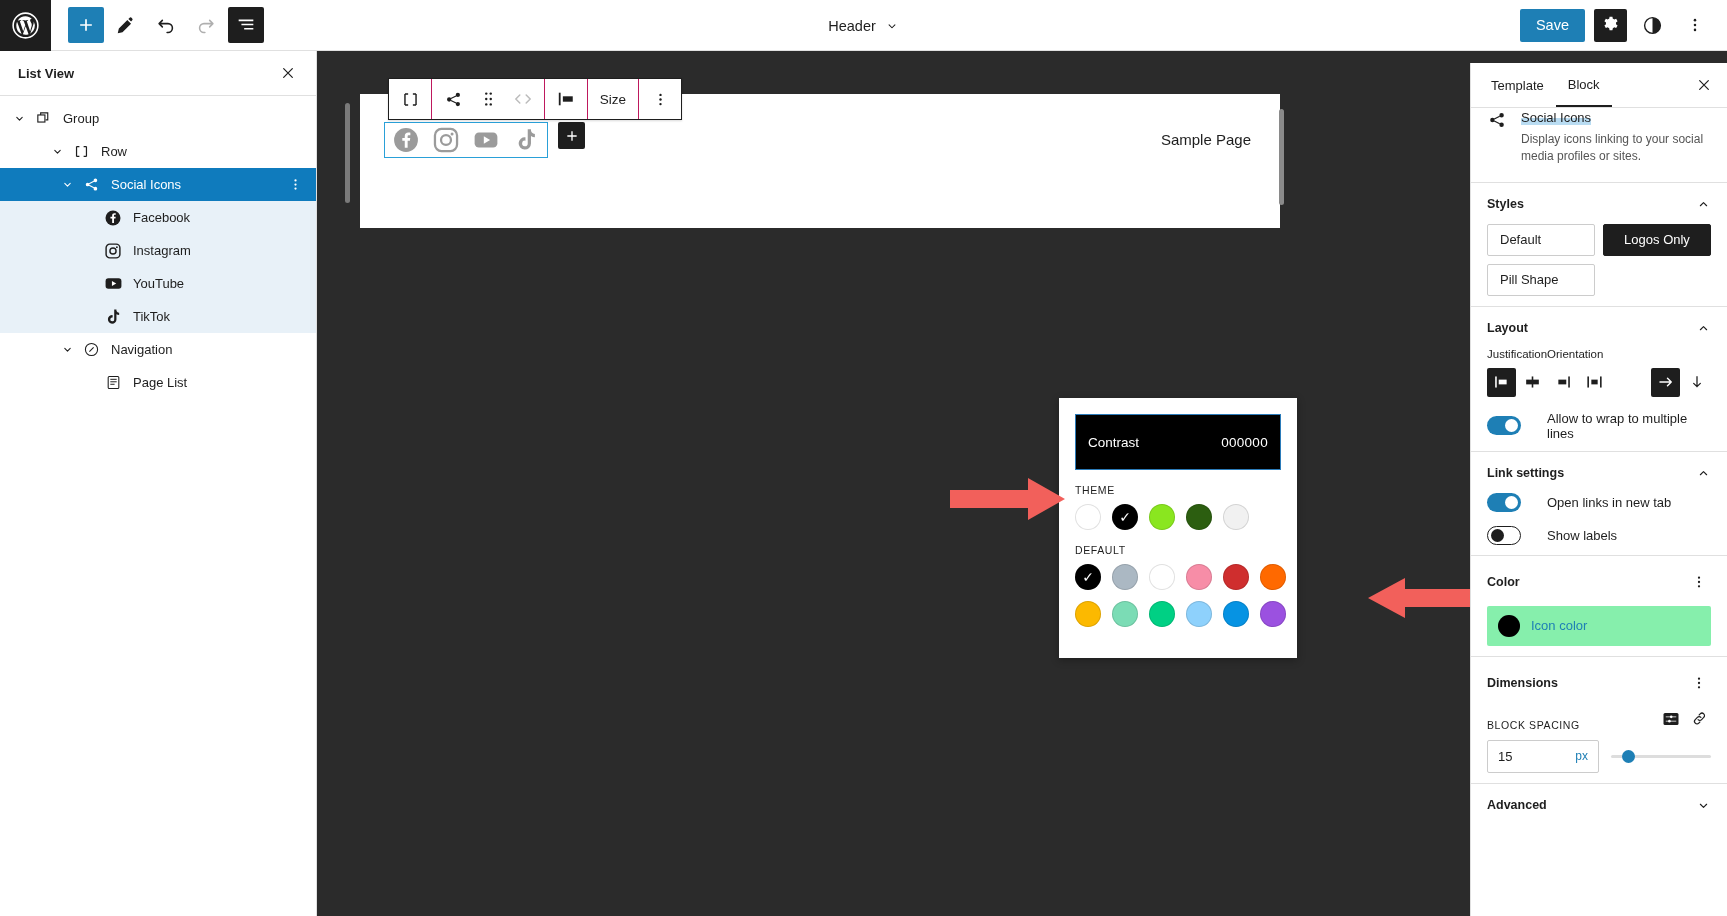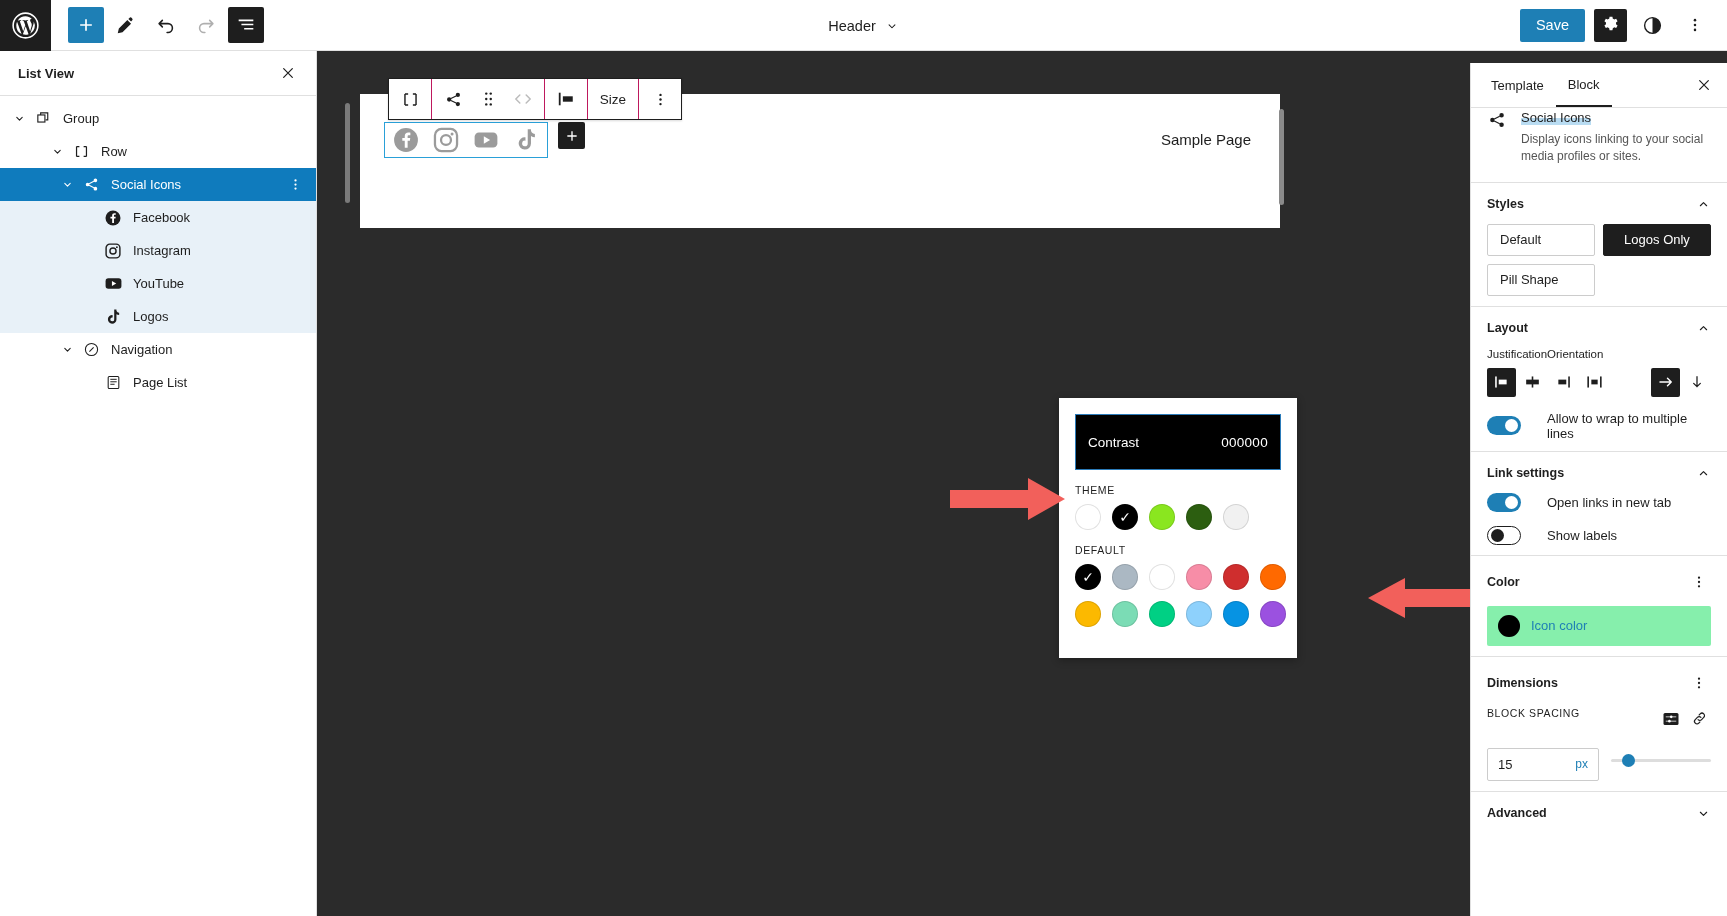--- a/index.html
+++ b/index.html
@@ -244,27 +244,27 @@
     background: #86efac; border-radius: 2px; padding: 9px 11px; cursor: pointer;
   }
   .color-dot {
     width: 22px; height: 22px; border-radius: 50%; flex: 0 0 22px;
     box-shadow: inset 0 0 0 1px rgba(0,0,0,.2);
   }
   .color-name { font-size: 13px; color: #1e7fb5; }
 
   .dim-label {
     font-size: 10.5px; letter-spacing: .6px; color: #1e1e1e;
-    display: flex; align-items: flex-start; justify-content: space-between; gap: 10px;
+    display: flex; align-items: flex-end; justify-content: space-between; gap: 10px;
   }
   .dim-icons { display: flex; gap: 4px; align-items: center; }
   .spacing-row { display: flex; align-items: center; gap: 12px; margin-top: 9px; }
   .num-field {
     width: 112px; height: 33px; border: 1px solid #ccc; border-radius: 2px;
-    display: flex; align-items: center; padding: 0 10px; justify-content: space-between; margin-top: 8px;
+    display: flex; align-items: center; padding: 0 10px; justify-content: space-between;
   }
   .num-field input {
     border: none; outline: none; width: 60px; font-size: 13px; color: #1e1e1e;
     font-family: "Liberation Sans", sans-serif; background: transparent;
   }
   .unit { font-size: 12px; color: #1e7fb5; }
   .slider { position: relative; flex: 1; height: 20px; display: flex; align-items: center; }
   .slider-track { width: 100%; height: 3px; background: #ddd; border-radius: 2px; }
   .slider-thumb {
     position: absolute; left: 11px; width: 13px; height: 13px;
@@ -442,21 +442,21 @@
           </span>
         <span class="lv-label">YouTube</span>
       </div>
 
       <div class="lv-row child-sel" style="padding-left:100px">
         <span class="lv-ico">
             <svg width="18" height="18" viewBox="0 0 24 24">
               <path fill="#1e1e1e" d="M16.6 2h-3v13.2a2.6 2.6 0 1 1-2.1-2.55V9.5a5.7 5.7 0 1 0 5.1 5.67V8.4a6.6 6.6 0 0 0 3.6 1.08V6.4A3.7 3.7 0 0 1 16.6 2z"></path>
             </svg>
           </span>
-        <span class="lv-label">Logos</span>
+        <span class="lv-label">TikTok</span>
       </div>
 
       <div class="lv-row" style="padding-left:56px">
         <span class="lv-chev">
             <svg width="13" height="13" viewBox="0 0 24 24">
               <path fill="none" stroke="#1e1e1e" stroke-width="2" stroke-linecap="round" stroke-linejoin="round" d="m7 10 5 5 5-5"></path>
             </svg>
           </span>
         <span class="lv-ico">
             <svg width="17" height="17" viewBox="0 0 24 24">

